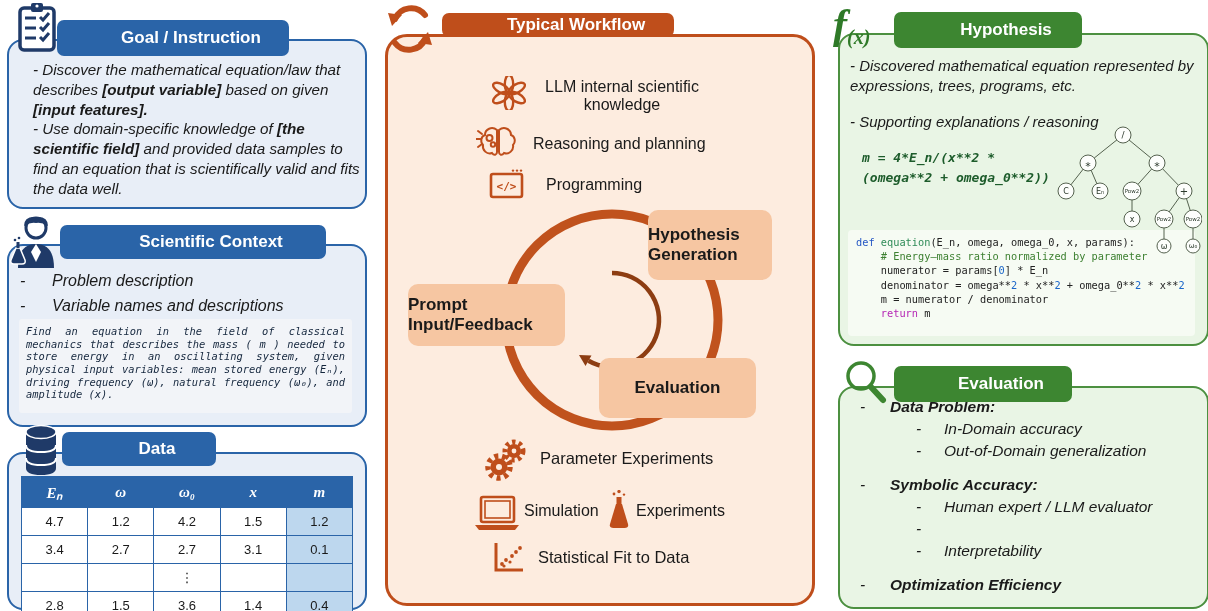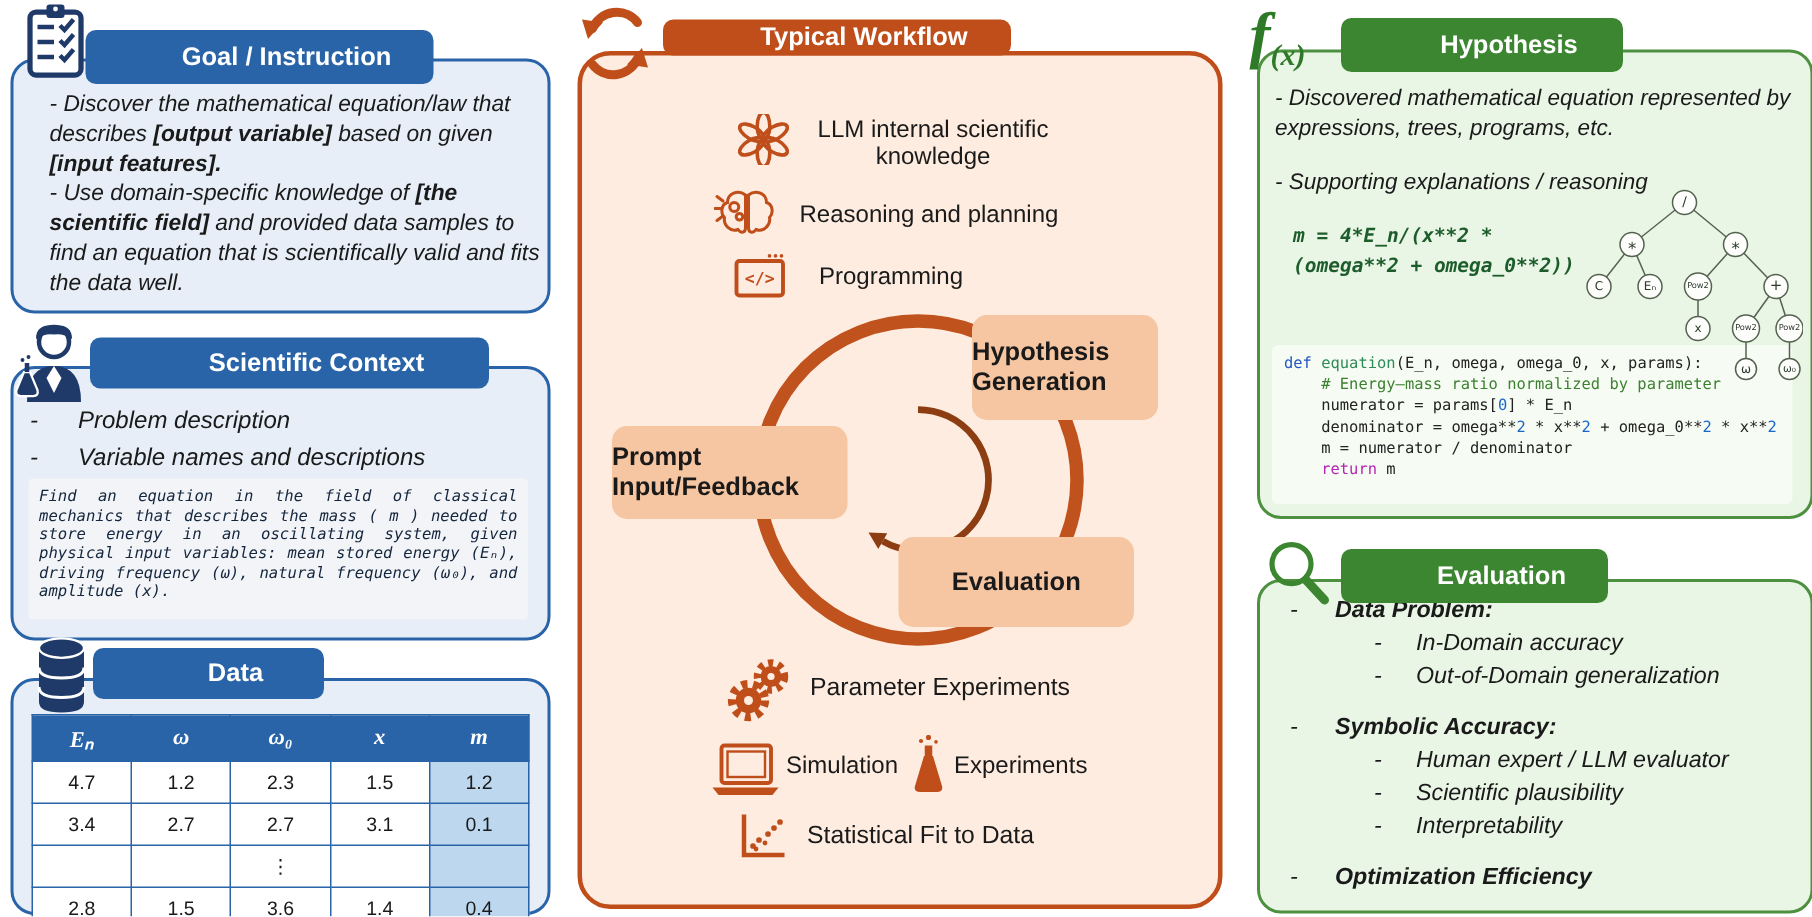--- a/index.html
+++ b/index.html
@@ -140,21 +140,21 @@
           <th>ω</th>
           <th>ω₀</th>
           <th>x</th>
           <th>m</th>
         </tr>
       </thead>
     <tbody id="tbl-body">
         <tr>
           <td>4.7</td>
           <td>1.2</td>
-          <td>2.3</td>
+          <td>4.2</td>
           <td>1.5</td>
           <td class="hl">1.2</td>
         </tr>
         <tr>
           <td>3.4</td>
           <td>2.7</td>
           <td>2.7</td>
           <td>3.1</td>
           <td class="hl">0.1</td>
         </tr>
@@ -366,21 +366,20 @@
         <span>Symbolic Accuracy:</span>
       </div>
     <div class="ev-sub">
         <span class="sp"></span>
         <span class="d2">-</span>
         <span>Human expert / LLM evaluator</span>
       </div>
     <div class="ev-sub">
         <span class="sp"></span>
         <span class="d2">-</span>
-        <span>Scientific plausibility</span>
       </div>
     <div class="ev-sub">
         <span class="sp"></span>
         <span class="d2">-</span>
         <span>Interpretability</span>
       </div>
     <div class="ev-gap"></div>
     <div class="ev-title-row">
         <span class="d1">-</span>
         <span>Optimization Efficiency</span>

